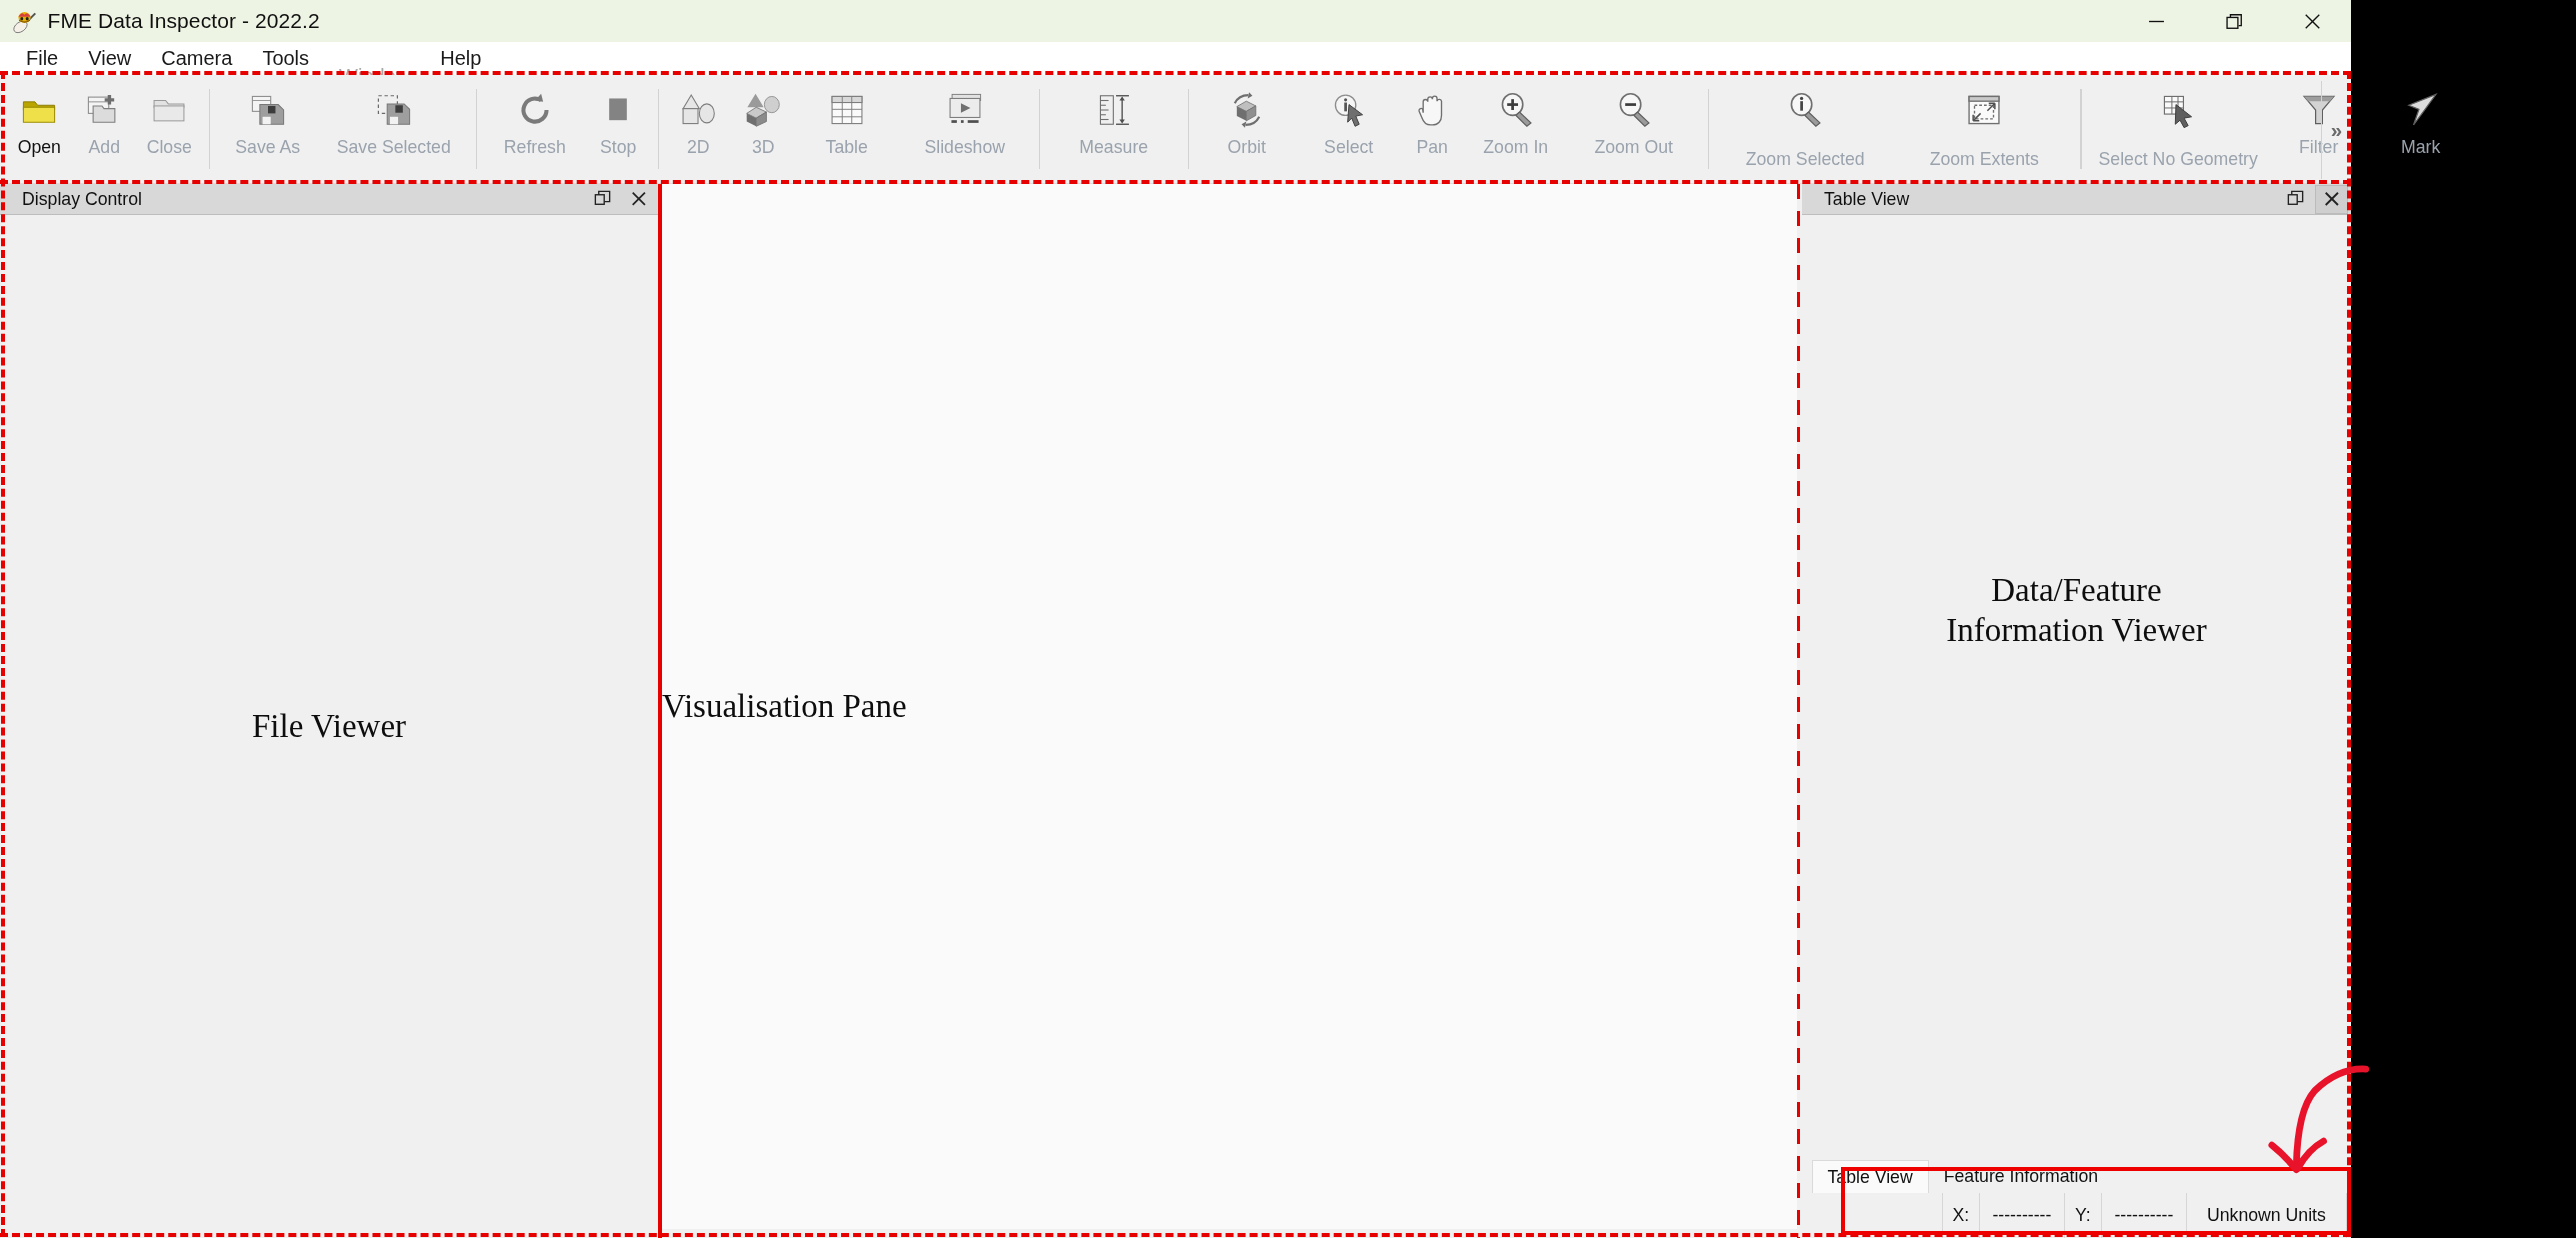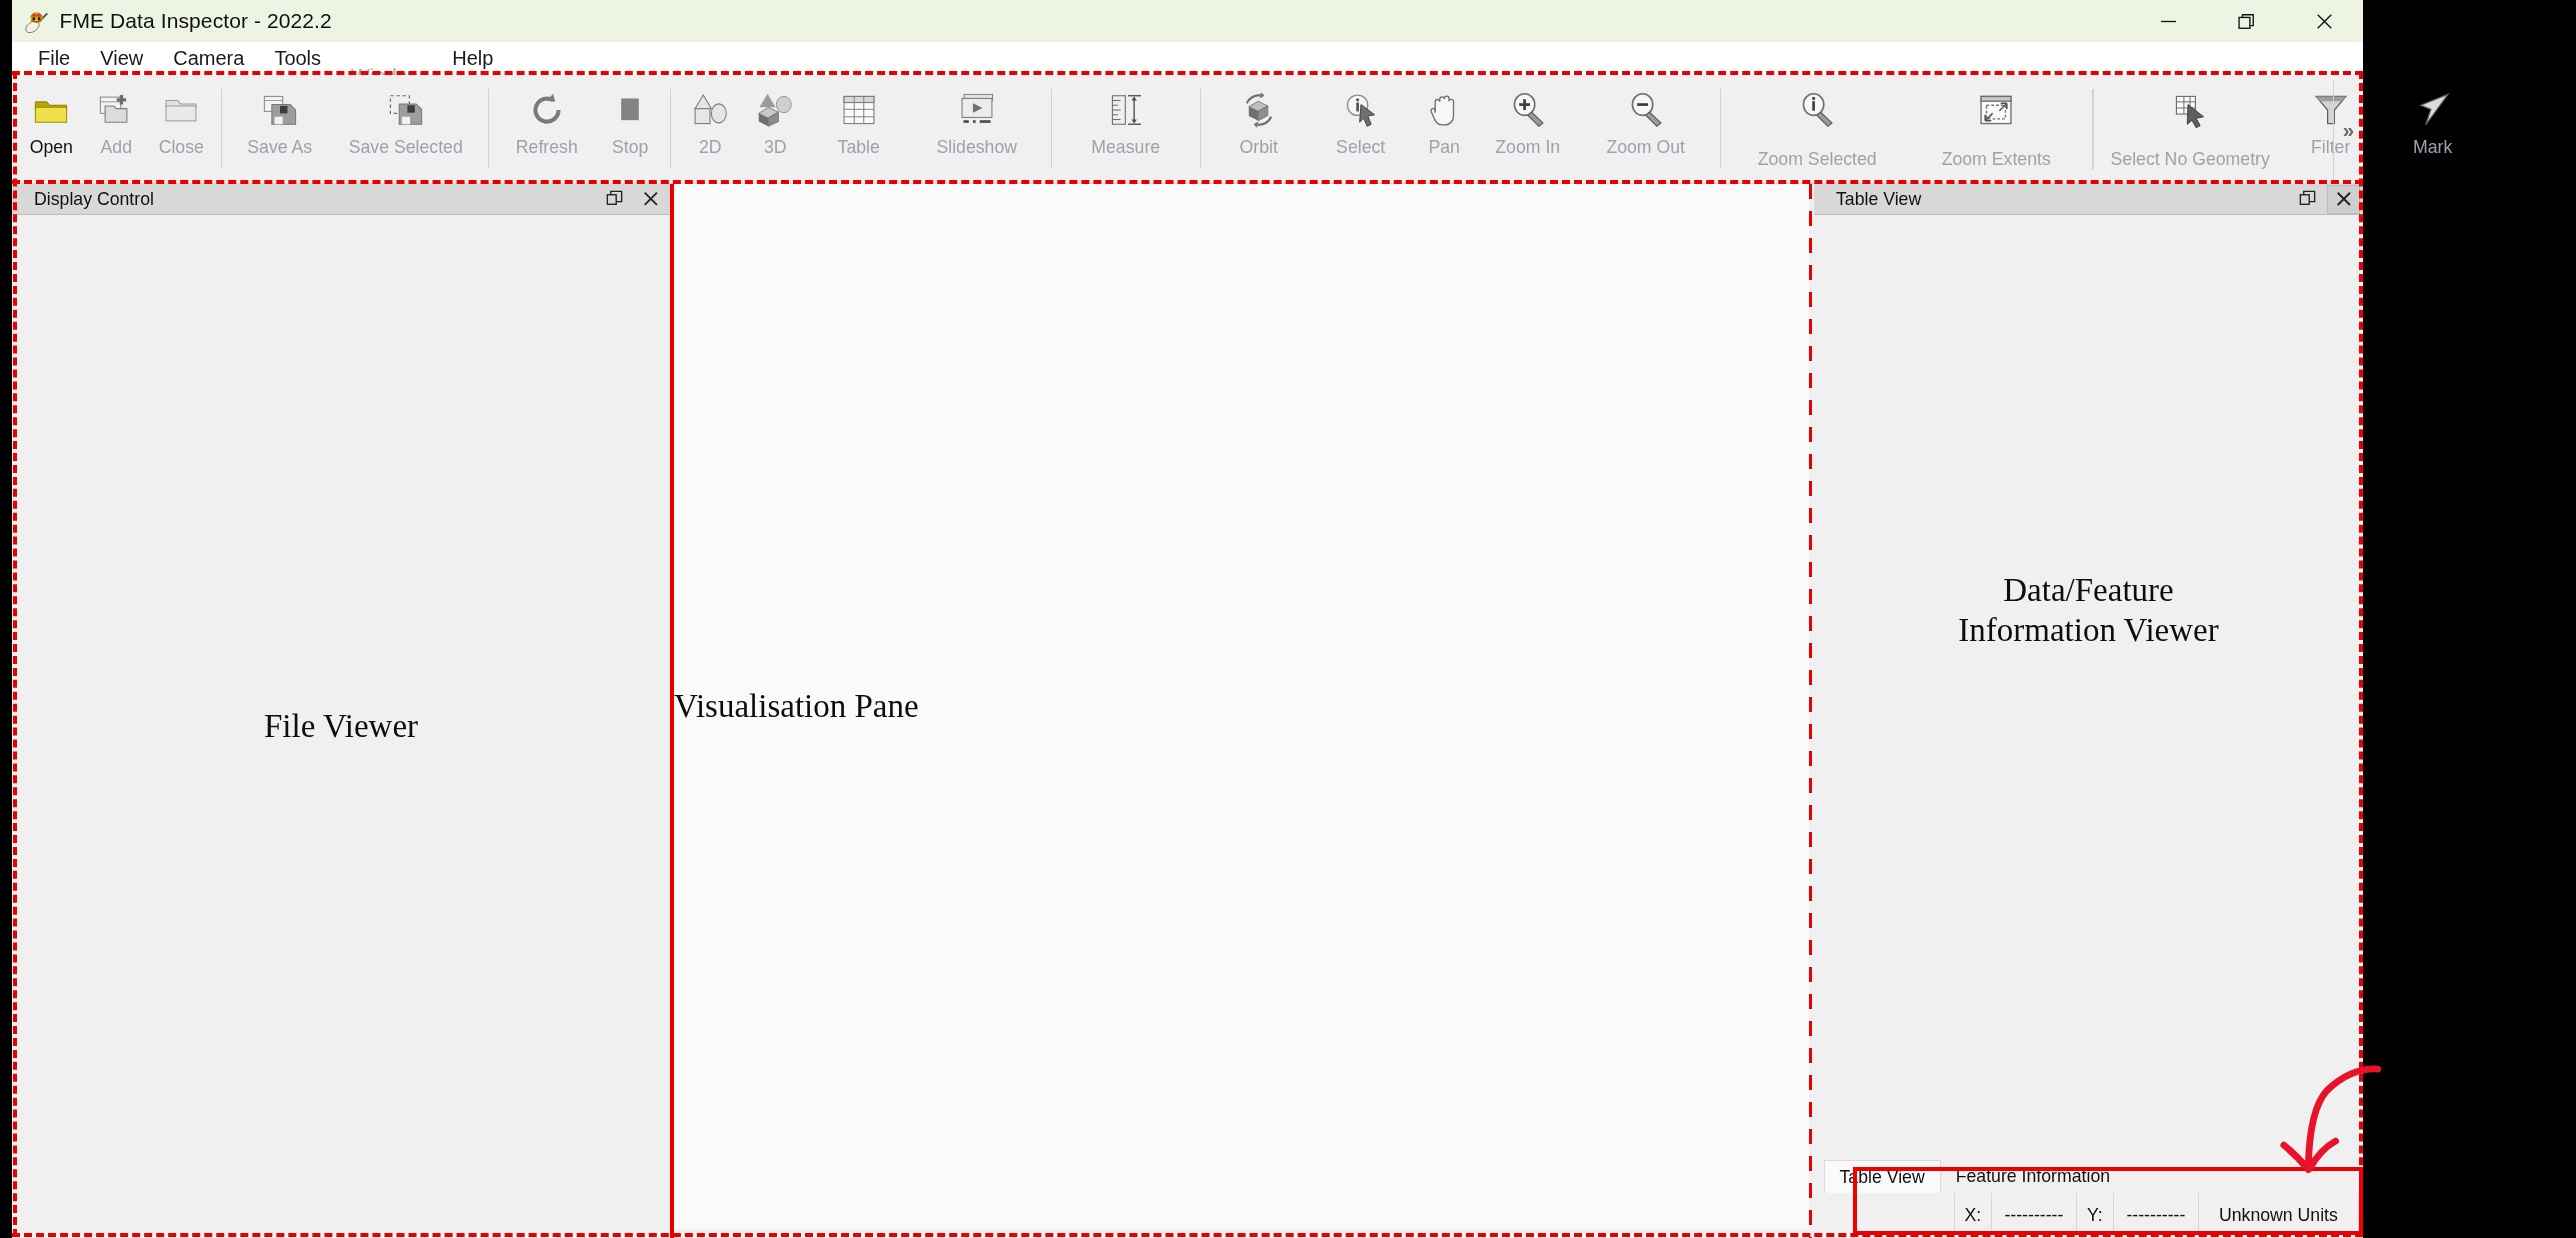--- a/index.html
+++ b/index.html
@@ -4,21 +4,21 @@
 <style>
   * { box-sizing: border-box; margin: 0; padding: 0; }
   html, body {
     width: 2576px; height: 1238px;
     background: #000;
     font-family: "Liberation Sans", sans-serif;
     overflow: hidden;
   }
 
   #app {
-    position: absolute; left: 12px; top: 0;
+    position: absolute; left: 0; top: 0;
     width: 2351px; height: 1238px;
     background: #f0f0f0;
   }
 
   
   .titlebar {
     position: relative;
     height: 42px;
     background: #eef4e4;
     display: flex;

